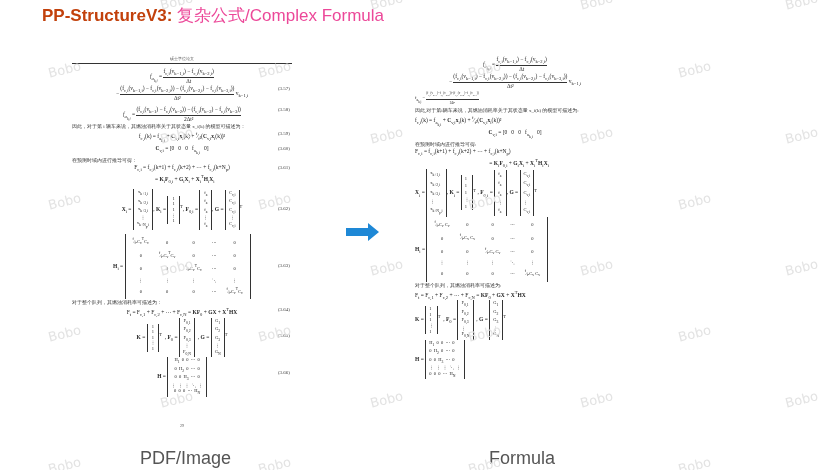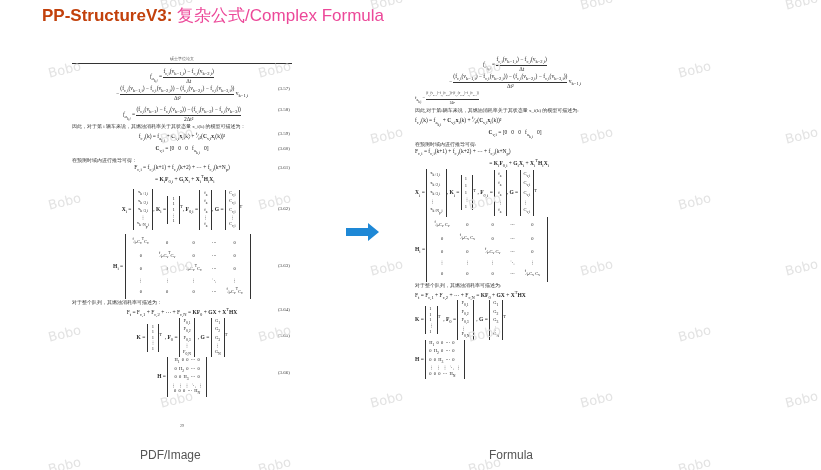--- a/index.html
+++ b/index.html
@@ -12,21 +12,21 @@
   .pdf { left:72px; top:56px; width:220px; height:375px; }
   .pdf .hdr { text-align:center; font-size:4px; color:#555; height:6px; }
   .pdf .rule { border-top:1.6px solid #333; margin-top:1px; }
   .row { position:relative; text-align:center; font-size:5.5px; line-height:7px; white-space:nowrap; }
   .eqno { position:absolute; right:2px; top:0; font-size:5px; color:#444; }
   .txt { font-size:5px; text-align:left; line-height:7px; color:#333; white-space:nowrap; }
   .mat { display:inline-block; vertical-align:middle; border-left:1px solid #333; border-right:1px solid #333; padding:0 3px; font-size:4.5px; line-height:5.6px; }
   .mat.tall { line-height:7px; }
   .md { left:415px; top:56px; width:200px; height:375px; }
   .md .row { font-size:5.5px; }
-  .label { position:absolute; font-size:12px; color:#555; top:448px; }
+  .label { position:absolute; font-size:18px; color:#555; top:448px; }
   .arrow { position:absolute; left:346px; top:223px; width:33px; height:18px; }
   .pageno { text-align:center; font-size:4px; color:#555; margin-top:26px; }
   .sp { height:4px; }
   .grid { display:inline-table; vertical-align:middle; border-collapse:collapse; }
   .grid td { padding:1px 5px; font-size:4.5px; text-align:center; }
   .bmat { display:inline-block; vertical-align:middle; border-left:1px solid #333; border-right:1px solid #333; padding:1px 2px; }
 </style>
 </head>
 <body>
 

